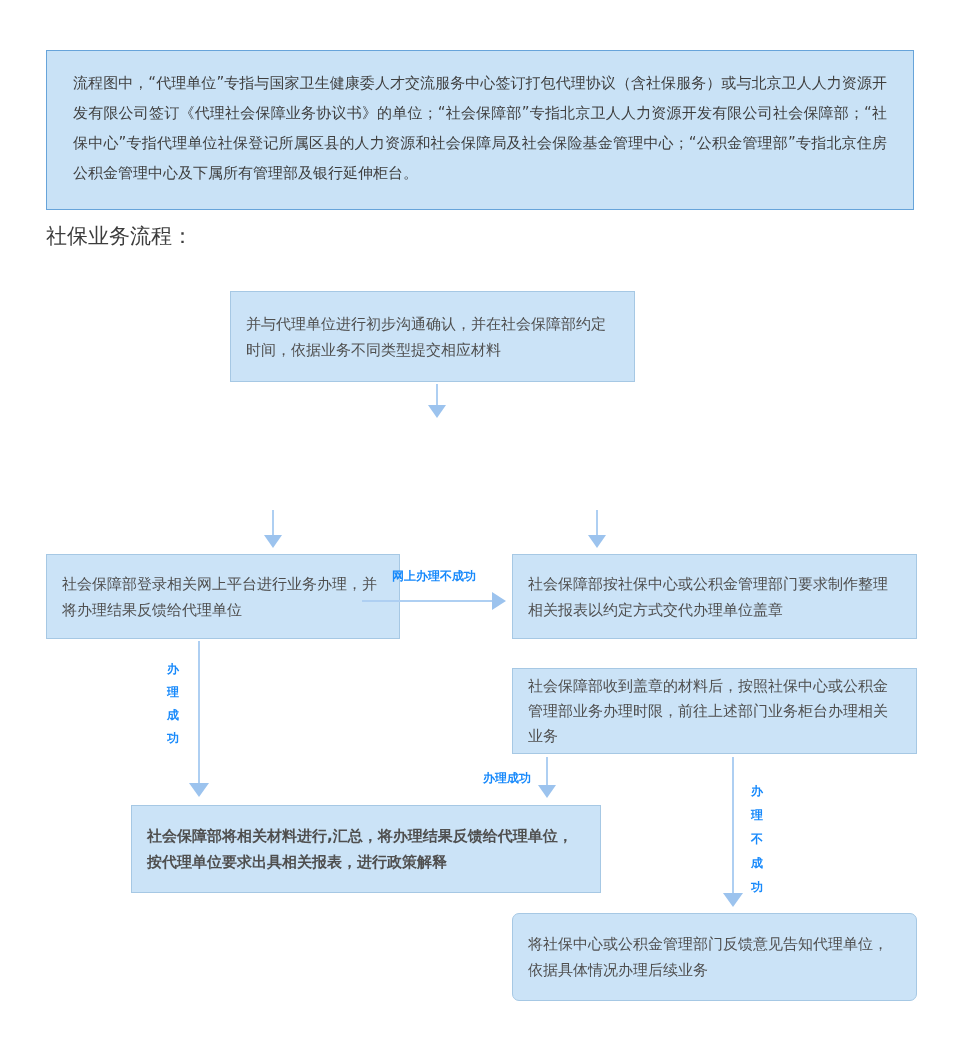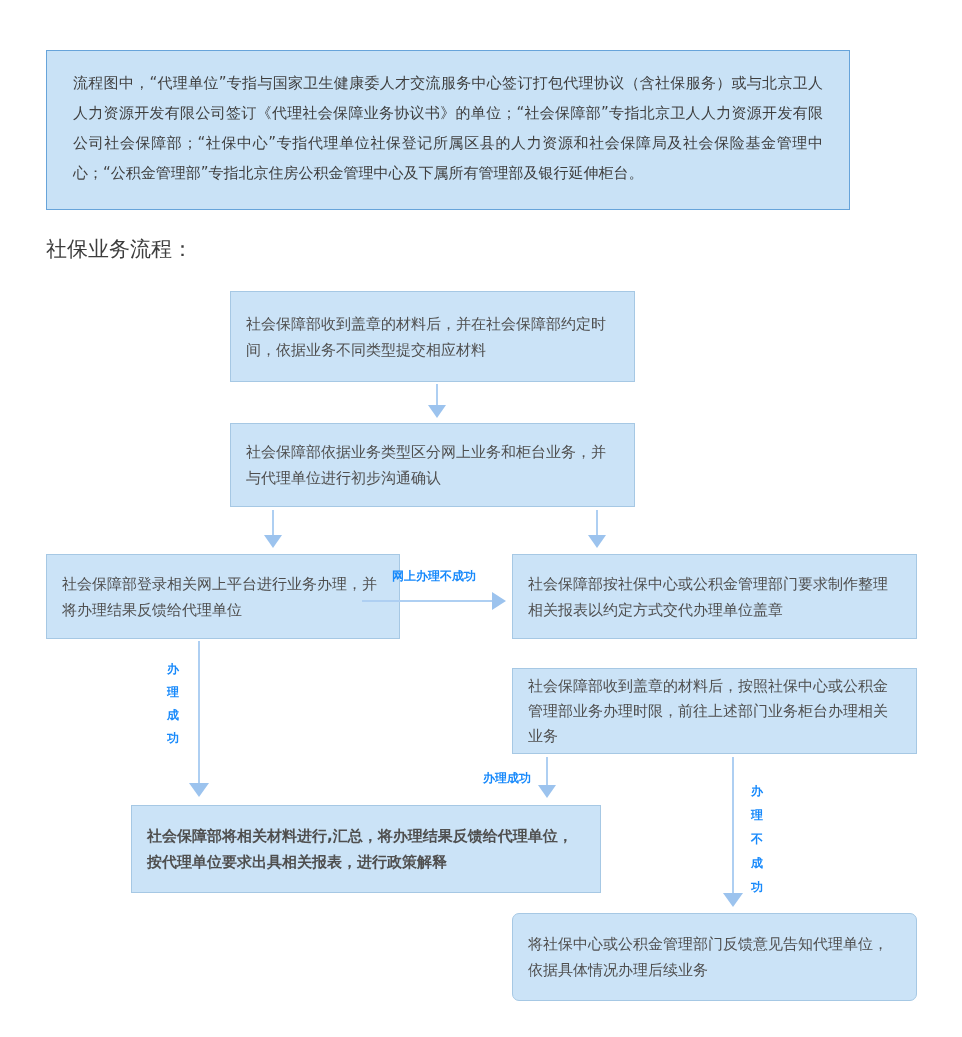--- a/index.html
+++ b/index.html
@@ -5,30 +5,30 @@
   html,body{margin:0;padding:0;background:#ffffff;}
   .canvas{
     position:relative;
     width:962px;height:1037px;
     background:#ffffff;
     font-family:"DejaVu Sans",sans-serif;
     overflow:hidden;
   }
   
   .intro{
-    position:absolute;left:46px;top:50px;width:804px;height:160px;
+    position:absolute;left:46px;top:50px;width:868px;height:160px;
     box-sizing:border-box;
     background:#c9e2f6;border:1px solid #67a4da;
     padding:17px 26px;
     font-size:15px;line-height:30px;color:#3f3f3f;
     text-align:justify;
   }
   
   .section-title{
-    position:absolute;left:46px;top:235px;
+    position:absolute;left:46px;top:222px;
     font-size:21px;color:#3d3d3d;text-align:right;
   }
   
   .node{
     position:absolute;box-sizing:border-box;
     background:#cbe3f7;border:1px solid #a6c8e4;
     color:#4f4f4f;font-size:15px;line-height:26px;
     display:flex;align-items:center;
     padding:4px 15px;
   }
@@ -59,29 +59,26 @@
 </head>
 <body>
 
 <div class="canvas">
 
   <div class="intro">流程图中，“代理单位”专指与国家卫生健康委人才交流服务中心签订打包代理协议（含社保服务）或与北京卫人人力资源开发有限公司签订《代理社会保障业务协议书》的单位；“社会保障部”专指北京卫人人力资源开发有限公司社会保障部；“社保中心”专指代理单位社保登记所属区县的人力资源和社会保障局及社会保险基金管理中心；“公积金管理部”专指北京住房公积金管理中心及下属所有管理部及银行延伸柜台。</div>
 
   <div class="section-title">社保业务流程：</div>
 
   <div class="node n1">
-    <span>社会保障部收到盖章的材料后，并在社会保障部约定时间，依据业务不同类型提交相应材料</span>
+    <span>并与代理单位进行初步沟通确认，并在社会保障部约定时间，依据业务不同类型提交相应材料</span>
   </div>
 
   <div class="vline" style="left:436px;top:384px;height:21px;"></div>
   <div class="head-down" style="left:428px;top:405px;"></div>
 
-  <div class="node n2">
-    <span>社会保障部依据业务类型区分网上业务和柜台业务，并与代理单位进行初步沟通确认</span>
-  </div>
 
   <div class="vline" style="left:272px;top:510px;height:25px;"></div>
   <div class="head-down" style="left:264px;top:535px;"></div>
   <div class="vline" style="left:596px;top:510px;height:25px;"></div>
   <div class="head-down" style="left:588px;top:535px;"></div>
 
   <div class="node n3l">
     <span>社会保障部登录相关网上平台进行业务办理，并将办理结果反馈给代理单位</span>
   </div>
 

